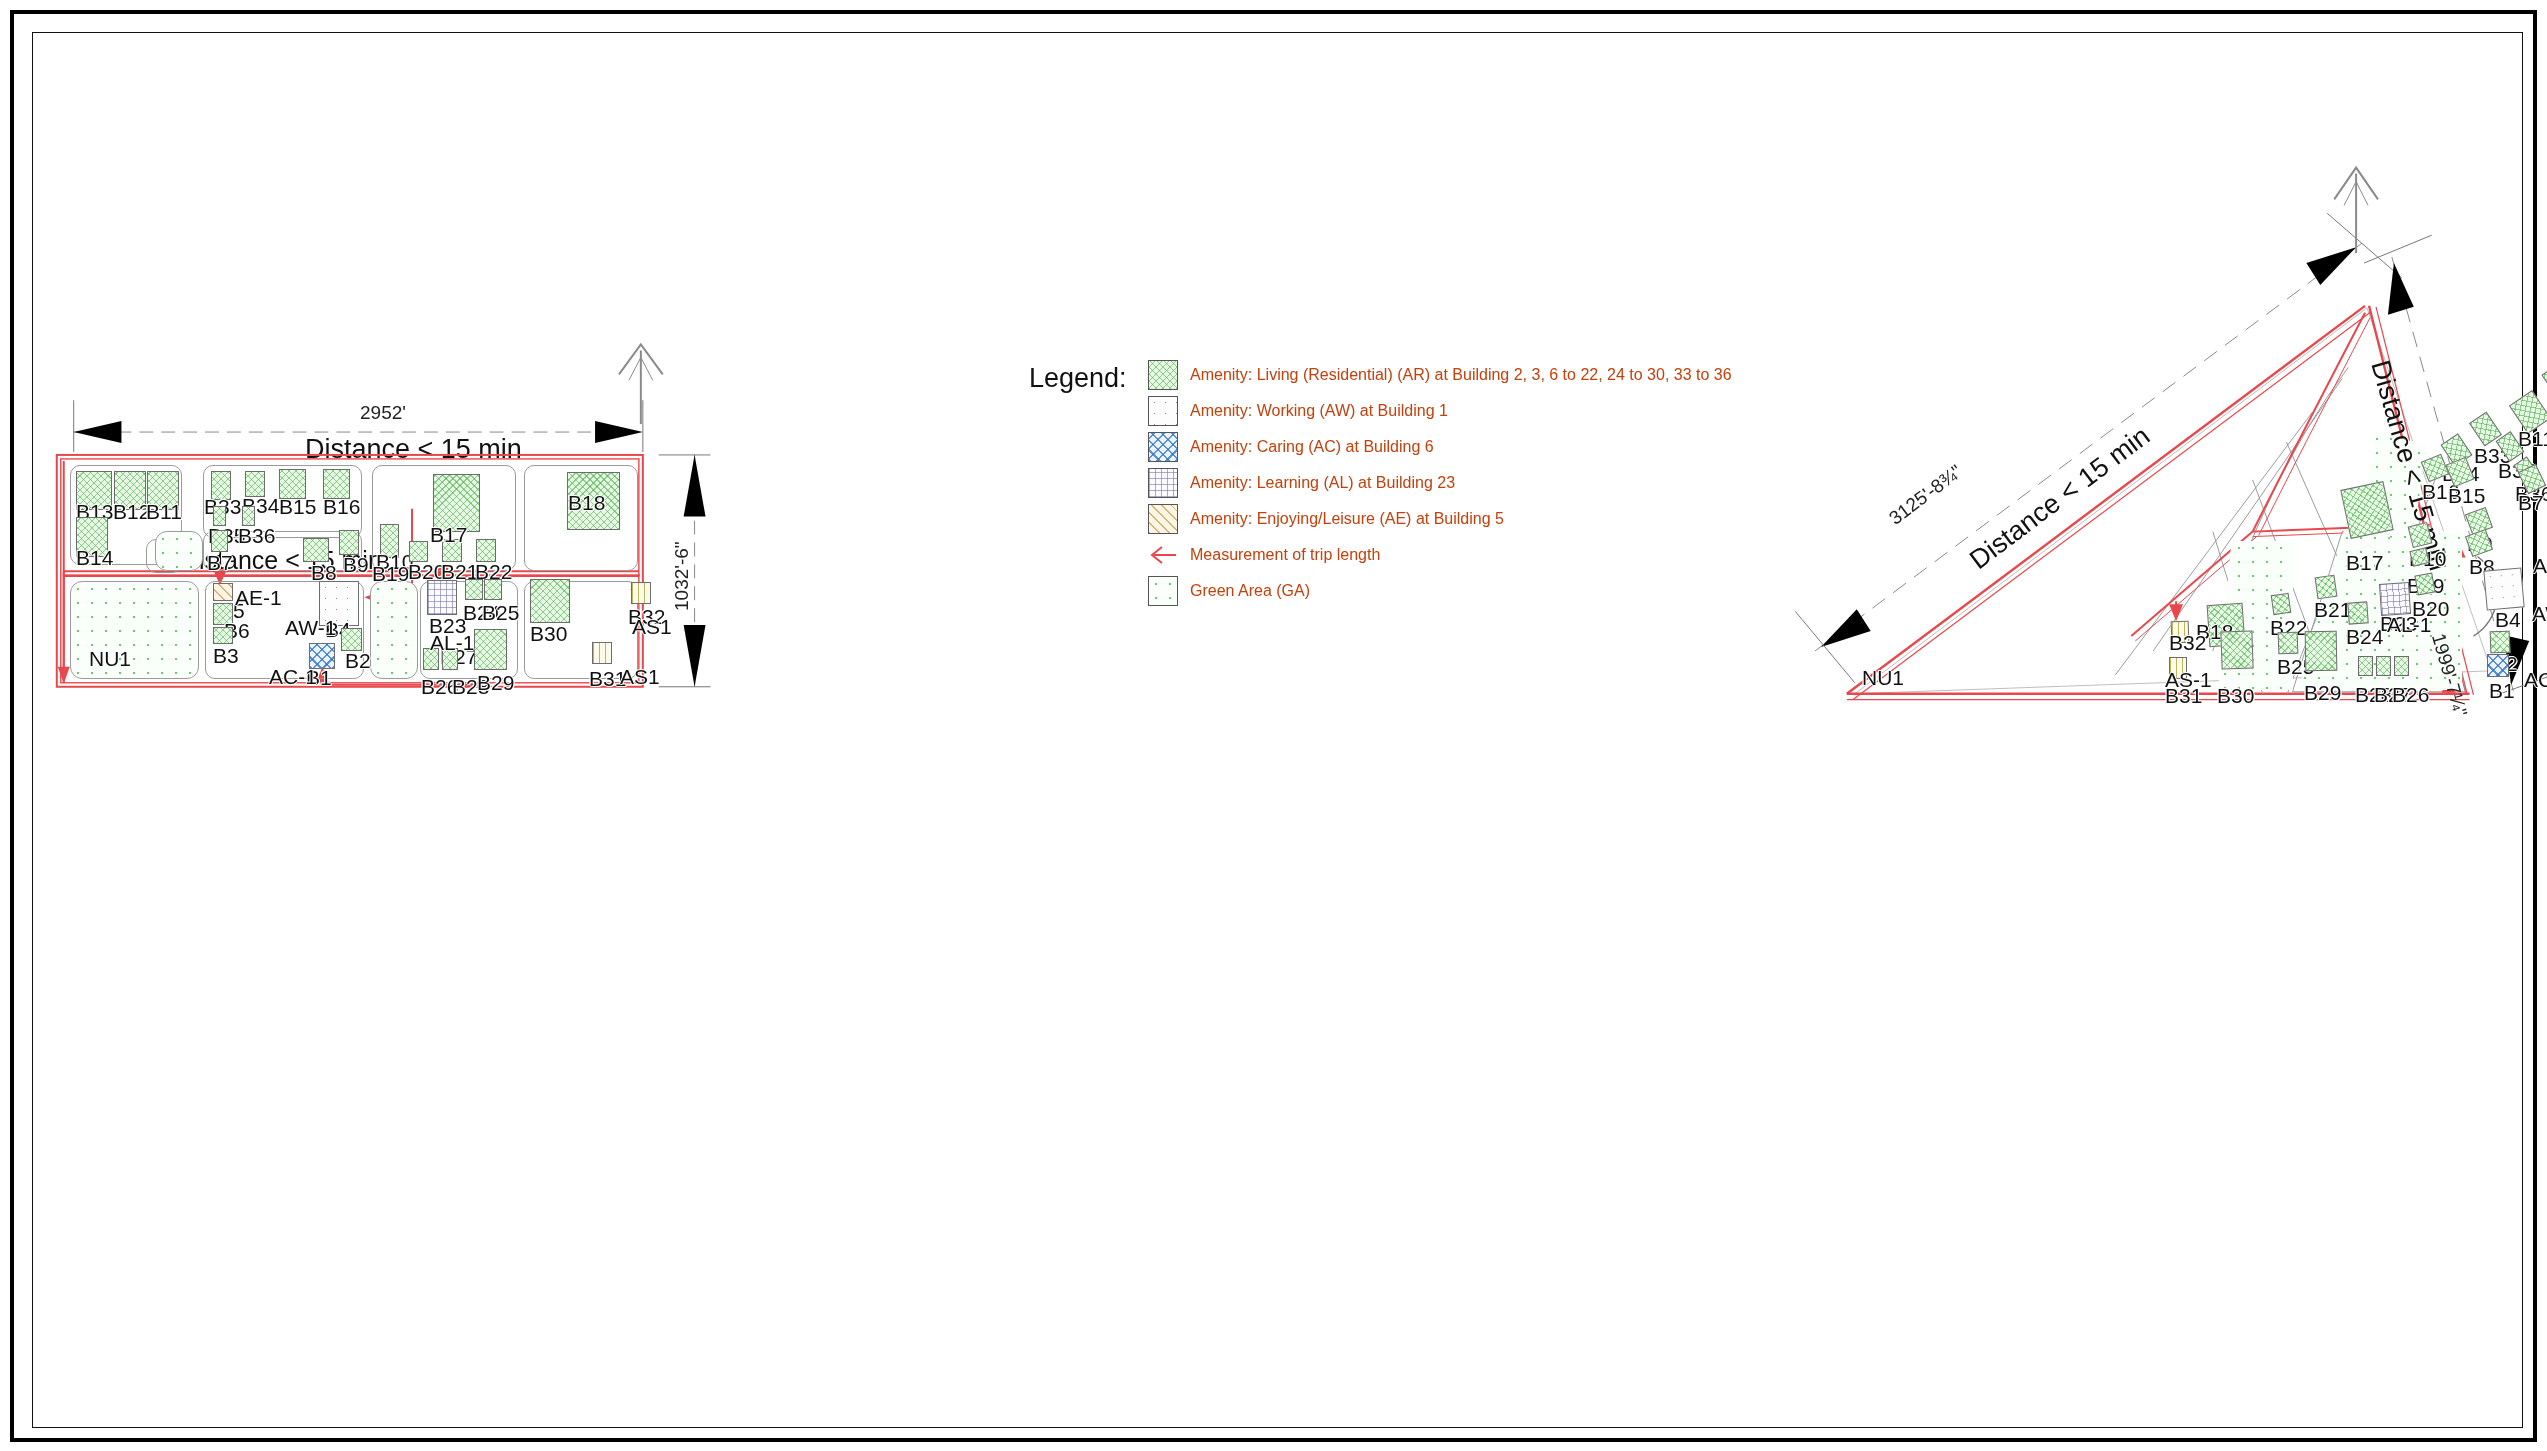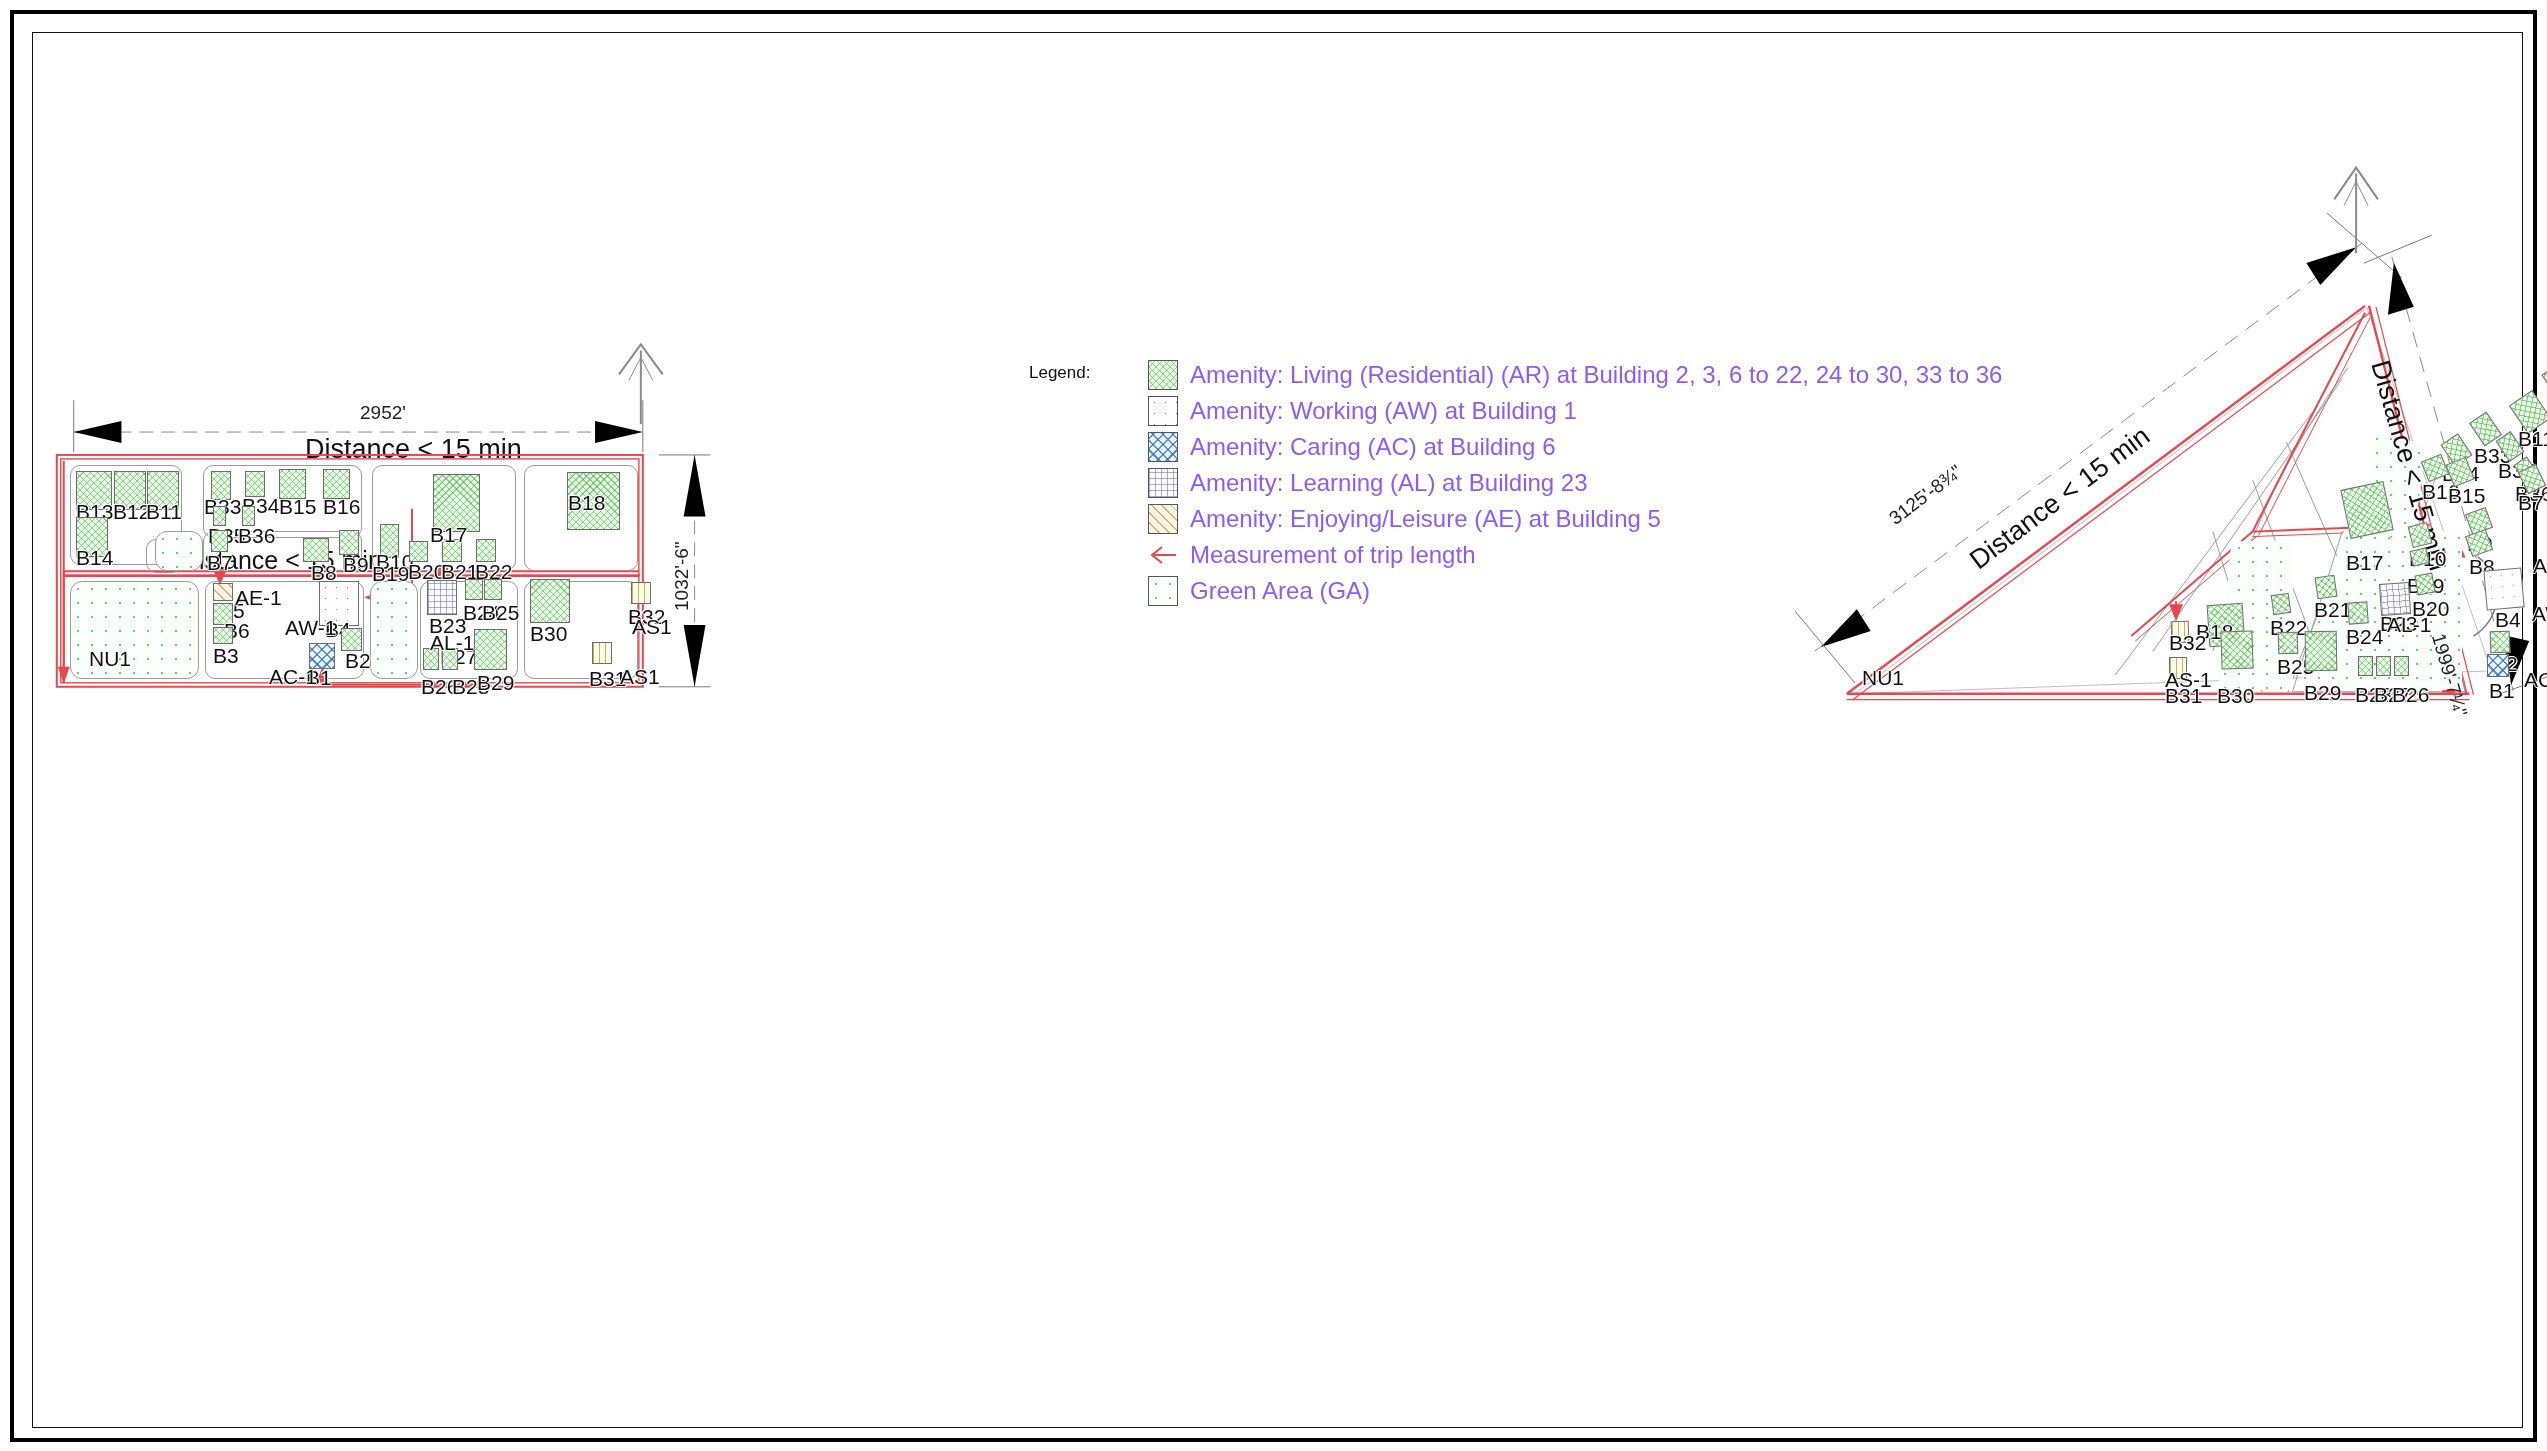--- a/index.html
+++ b/index.html
@@ -4,23 +4,23 @@
 <style>
   html,body{margin:0;padding:0;background:#fff;}
   body{width:2547px;height:1452px;font-family:"Liberation Sans",sans-serif;}
   #sheet{position:absolute;left:0;top:0;width:2547px;height:1452px;box-sizing:border-box;}
   #frame{position:absolute;left:10px;top:10px;width:2527px;height:1432px;box-sizing:border-box;border:4px solid #000;background:#fff;}
   #inner{position:absolute;left:18px;top:18px;width:2491px;height:1396px;box-sizing:border-box;border:1px solid #111;}
 
   
   #legend{position:absolute;left:1015px;top:343px;width:1114px;}
   .lg-row{display:flex;align-items:center;height:36px;}
-  .lg-label{position:absolute;left:0px;top:6px;font-size:17px;color:#111;}
+  .lg-label{position:absolute;left:0px;top:6px;font-size:27px;color:#111;}
   .lg-sw{width:30px;height:30px;box-sizing:border-box;border:1px solid #555;margin-right:12px;flex:0 0 auto;}
-  .lg-txt{font-size:24px;color:#8b5cf6;white-space:nowrap;}
+  .lg-txt{font-size:16px;color:#c2410c;white-space:nowrap;}
   .lg-rows{margin-left:119px;}
   .lg-arrow{width:30px;height:30px;margin-right:12px;flex:0 0 auto;position:relative;}
   .lg-arrow svg{position:absolute;left:0;top:0;}
 
   
   .f-ar{background-color:#e7f8e4;
     background-image:repeating-linear-gradient(45deg,rgba(60,170,60,.55) 0 1px,transparent 1px 5px),
                      repeating-linear-gradient(-45deg,rgba(60,170,60,.55) 0 1px,transparent 1px 5px);}
   .f-aw{background-color:#fdfdfd;
     background-image:radial-gradient(rgba(180,90,140,.85) 0.7px,transparent 0.8px);

